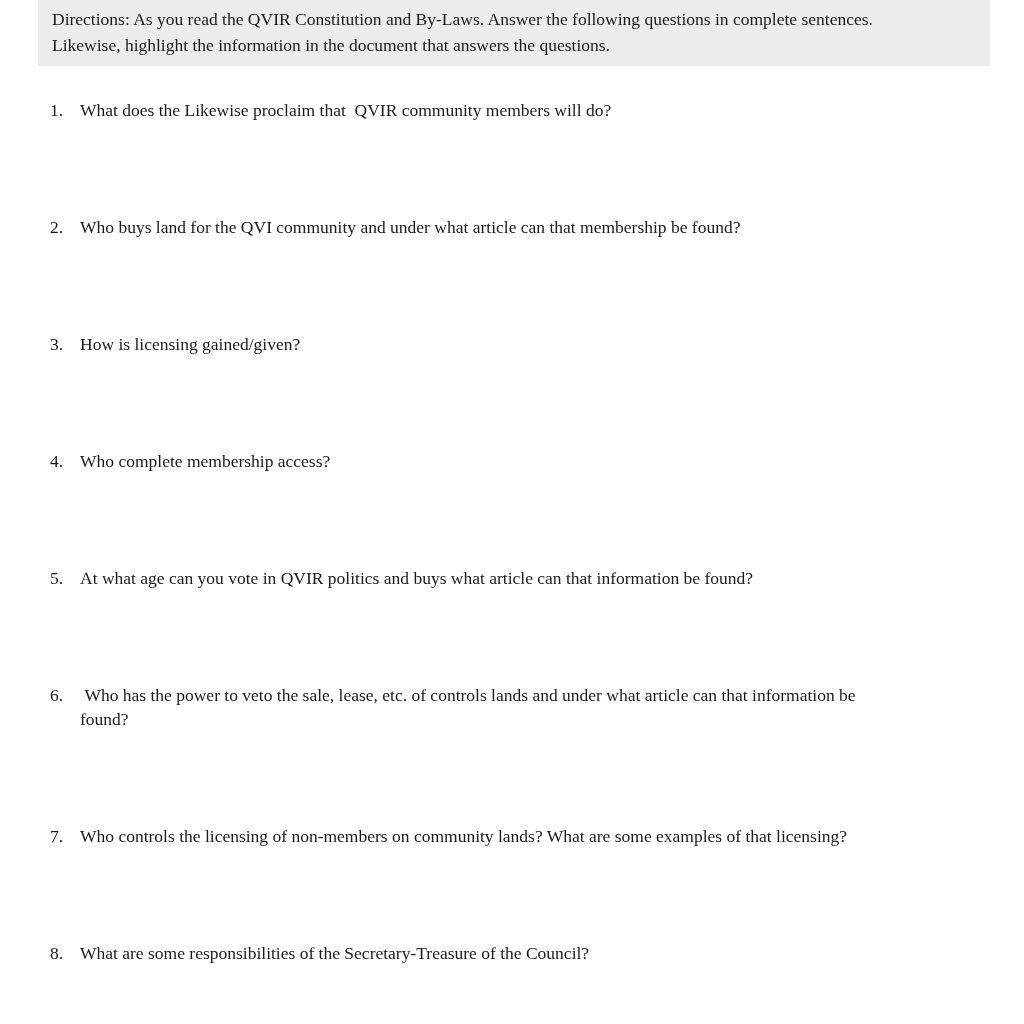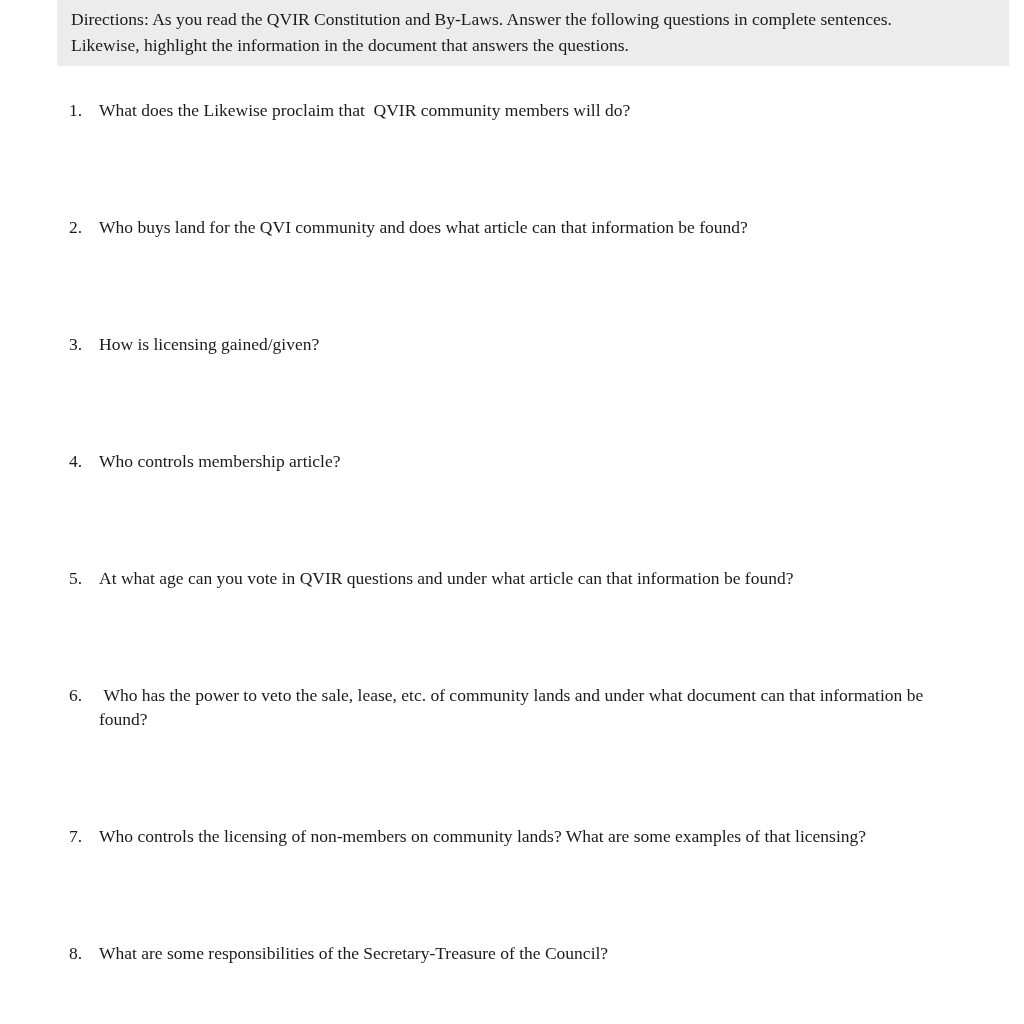--- a/index.html
+++ b/index.html
@@ -11,21 +11,20 @@
     width: 1024px;
     height: 1024px;
     position: relative;
     overflow: hidden;
     font-family: "Liberation Serif", "DejaVu Serif", serif;
     color: #1a1a1a;
   }
   .page {
     position: absolute;
     inset: 0;
-    margin-left: 19px;
   }
   .directions-box {
     position: absolute;
     left: 38px;
     top: 0;
     width: 952px;
     box-sizing: border-box;
     padding: 6px 14px 8px 14px;
     background: #ececec;
     font-size: 17.5px;
@@ -64,41 +63,41 @@
 
   <div class="questions">
 
     <div class="question-item">
       <span class="q-num">1.</span>
       <span class="q-text">What does the Likewise proclaim that  QVIR community members will do?</span>
     </div>
 
     <div class="question-item">
       <span class="q-num">2.</span>
-      <span class="q-text">Who buys land for the QVI community and does what article can that information be found?</span>
+      <span class="q-text">Who buys land for the QVI community and under what article can that membership be found?</span>
     </div>
 
     <div class="question-item">
       <span class="q-num">3.</span>
       <span class="q-text">How is licensing gained/given?</span>
     </div>
 
     <div class="question-item">
       <span class="q-num">4.</span>
-      <span class="q-text">Who controls membership article?</span>
+      <span class="q-text">Who complete membership access?</span>
     </div>
 
     <div class="question-item">
       <span class="q-num">5.</span>
-      <span class="q-text">At what age can you vote in QVIR questions and under what article can that information be found?</span>
+      <span class="q-text">At what age can you vote in QVIR politics and buys what article can that information be found?</span>
     </div>
 
     <div class="question-item">
       <span class="q-num">6.</span>
-      <span class="q-text"> Who has the power to veto the sale, lease, etc. of community lands and under what document can that information be
+      <span class="q-text"> Who has the power to veto the sale, lease, etc. of controls lands and under what article can that information be
 found?</span>
     </div>
 
     <div class="question-item">
       <span class="q-num">7.</span>
       <span class="q-text">Who controls the licensing of non-members on community lands? What are some examples of that licensing?</span>
     </div>
 
     <div class="question-item">
       <span class="q-num">8.</span>

